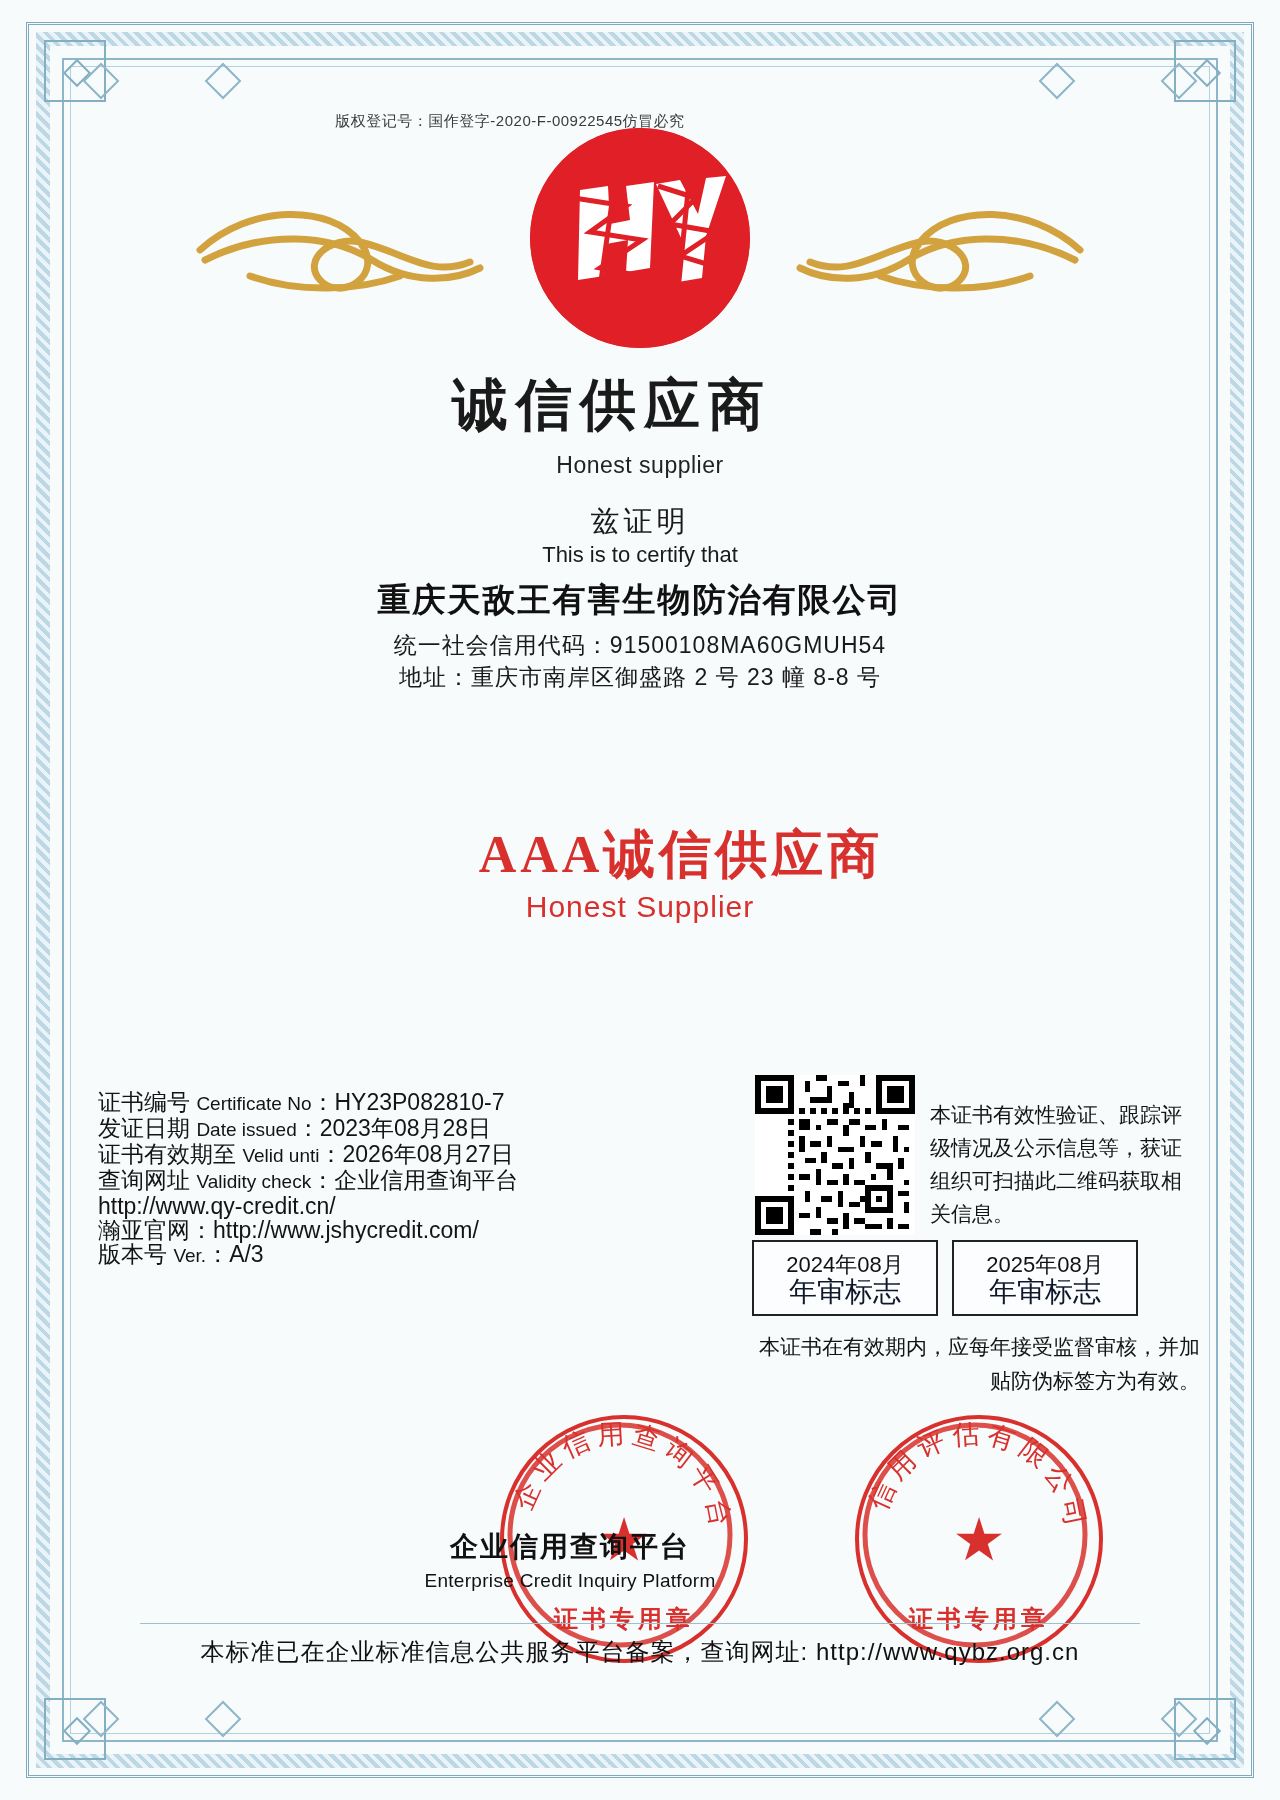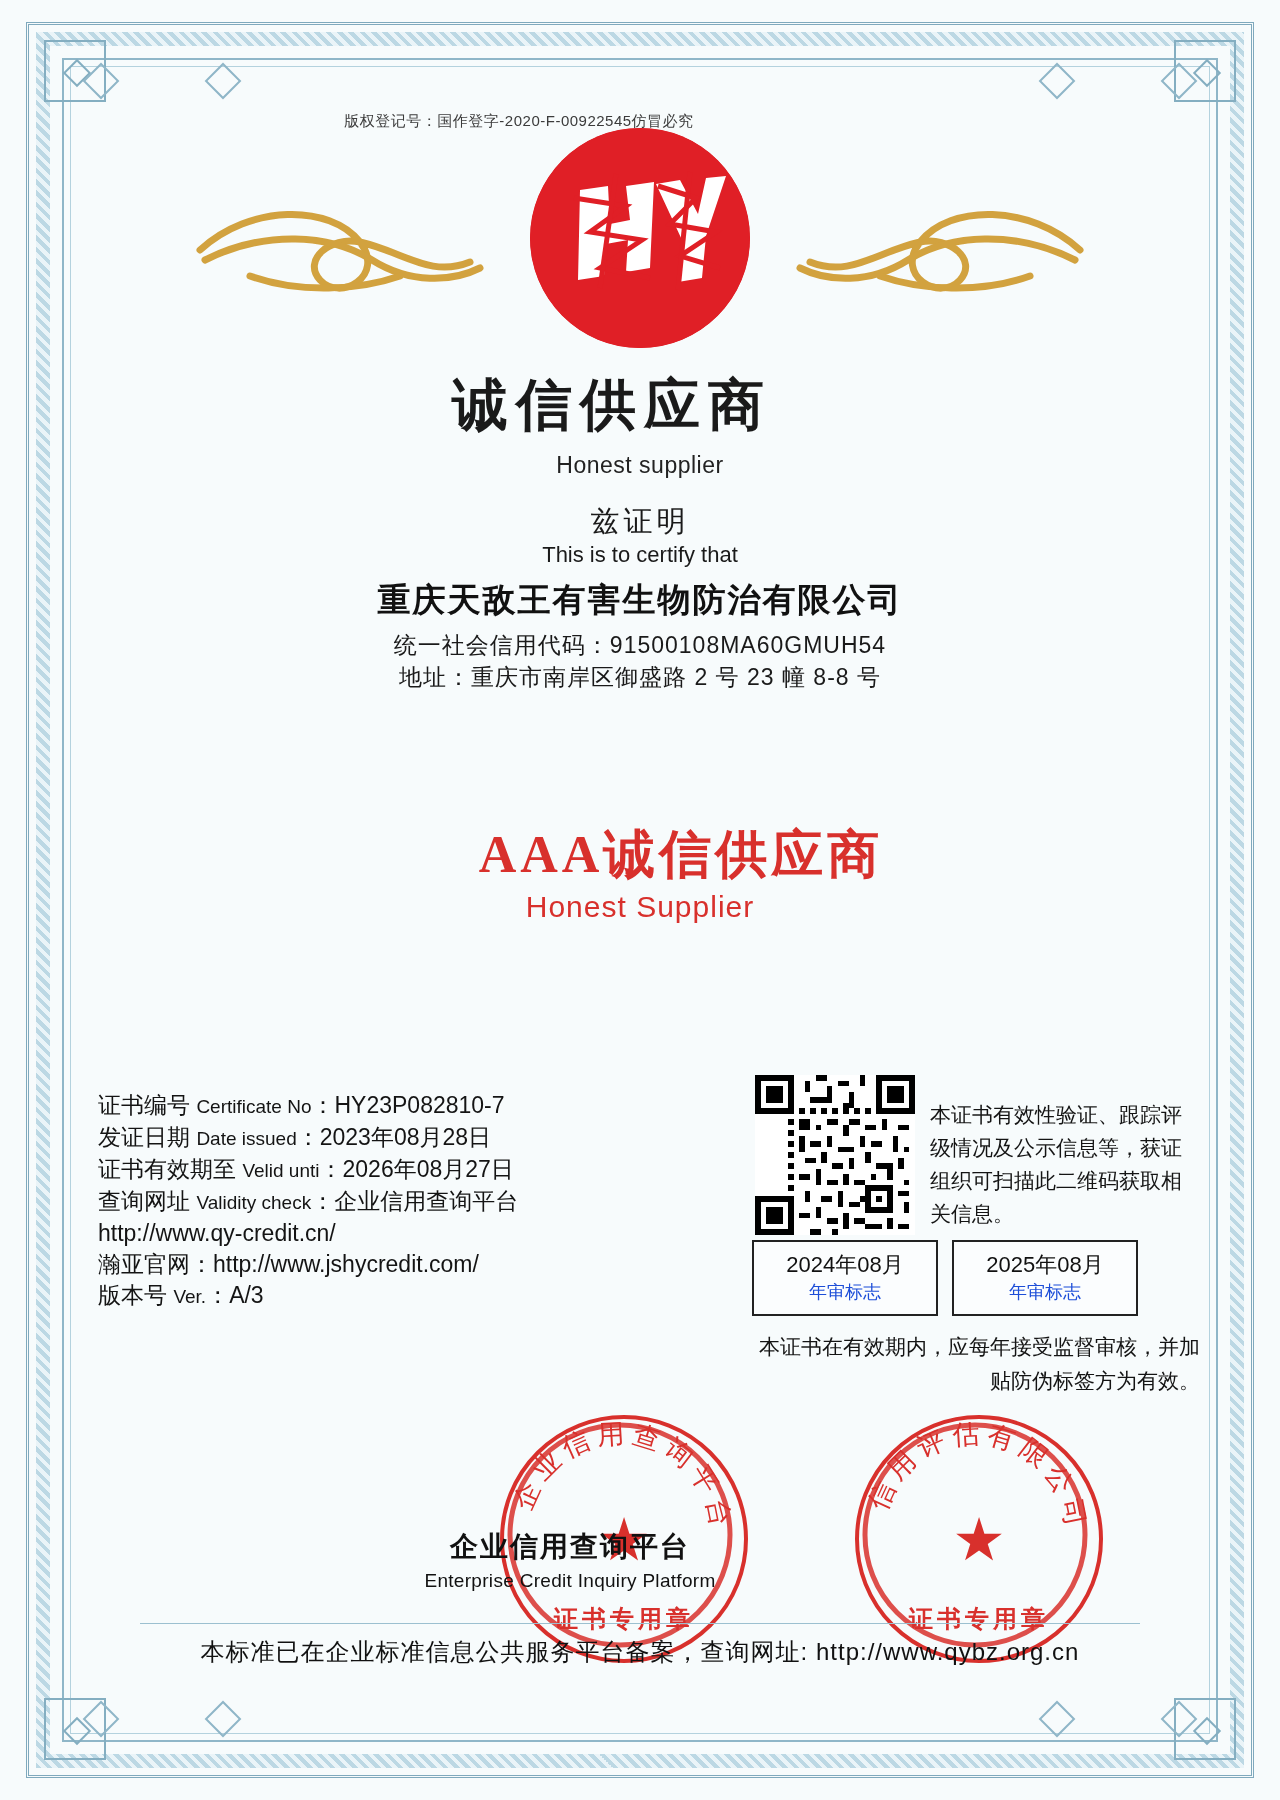--- a/index.html
+++ b/index.html
@@ -63,21 +63,21 @@
 
   .edge-mark{
     position:absolute;width:22px;height:22px;border:2px solid #8fb6c8;
     transform:rotate(45deg);
   }
 
   
   .content{position:absolute;left:0;top:0;width:1280px;height:1800px;}
 
   .copyright{
-    position:absolute;top:112px;left:9px;width:1020px;text-align:center;
+    position:absolute;top:112px;left:0;width:1020px;text-align:center;
     font-size:15px;color:#3b3b3b;letter-spacing:.5px;
   }
 
   .flourish{
     position:absolute;top:190px;left:0;width:1280px;height:120px;
     pointer-events:none;
   }
 
   .logo{
     position:absolute;left:50%;top:128px;margin-left:-110px;
@@ -126,21 +126,21 @@
     position:absolute;top:890px;left:0;width:1280px;text-align:center;
     font-size:30px;color:#d8302c;letter-spacing:1px;
   }
 
   
   .info{
     position:absolute;left:98px;top:1090px;width:620px;
     color:#141414;
   }
   .info .line{
-    font-size:23px;line-height:31px;white-space:nowrap;
+    font-size:23px;line-height:24px;white-space:nowrap;
   }
   .info .lab-cn{font-size:23px;}
   .info .lab-en{font-size:19px;}
   .info .val{font-size:23px;}
 
   
   .qr{
     position:absolute;left:755px;top:1075px;width:160px;height:160px;
     background:#fff;
   }
@@ -151,21 +151,21 @@
   .stamps-row{
     position:absolute;left:752px;top:1240px;width:386px;
     display:flex;gap:14px;
   }
   .year-box{
     flex:1;border:2px solid #222;height:72px;
     display:flex;flex-direction:column;align-items:center;justify-content:center;
     background:rgba(255,255,255,.5);
   }
   .year-box .y1{font-size:22px;color:#111;line-height:28px;}
-  .year-box .y2{font-size:18px;color:#1d4ed8;line-height:26px;}
+  .year-box .y2{font-size:28px;color:#0f172a;line-height:26px;}
   .right-note{
     position:absolute;left:748px;top:1330px;width:452px;
     font-size:21px;line-height:34px;color:#141414;text-align:right;
   }
 
   
   .seal{
     position:absolute;width:240px;height:240px;border-radius:50%;
     border:4px solid #d8302c;
   }

